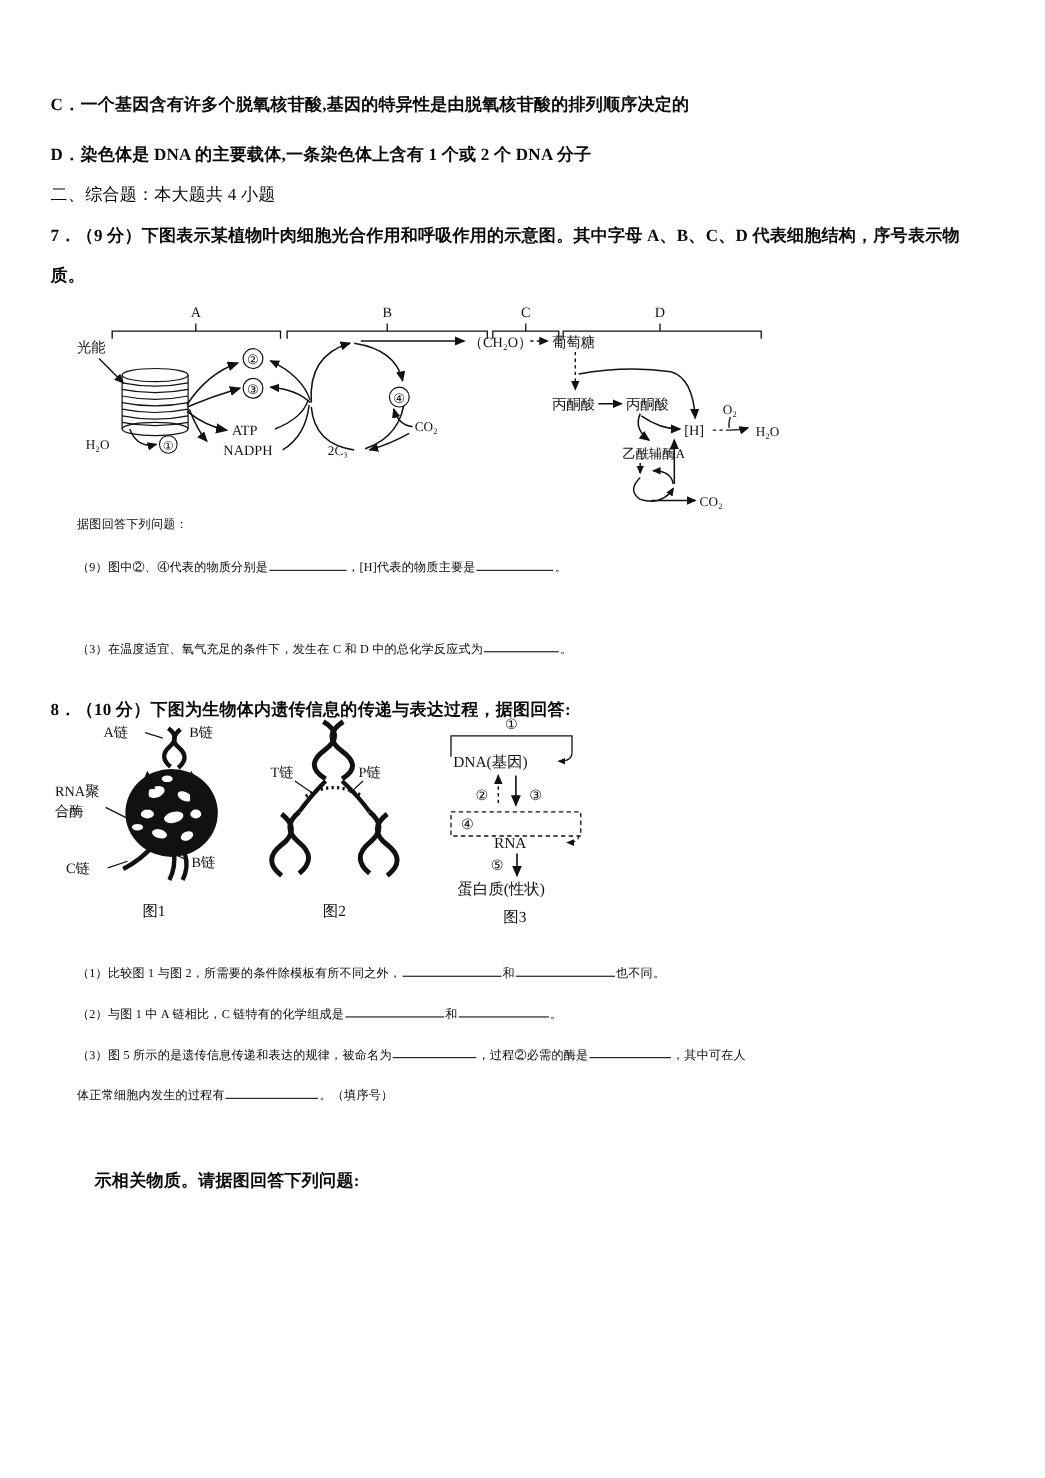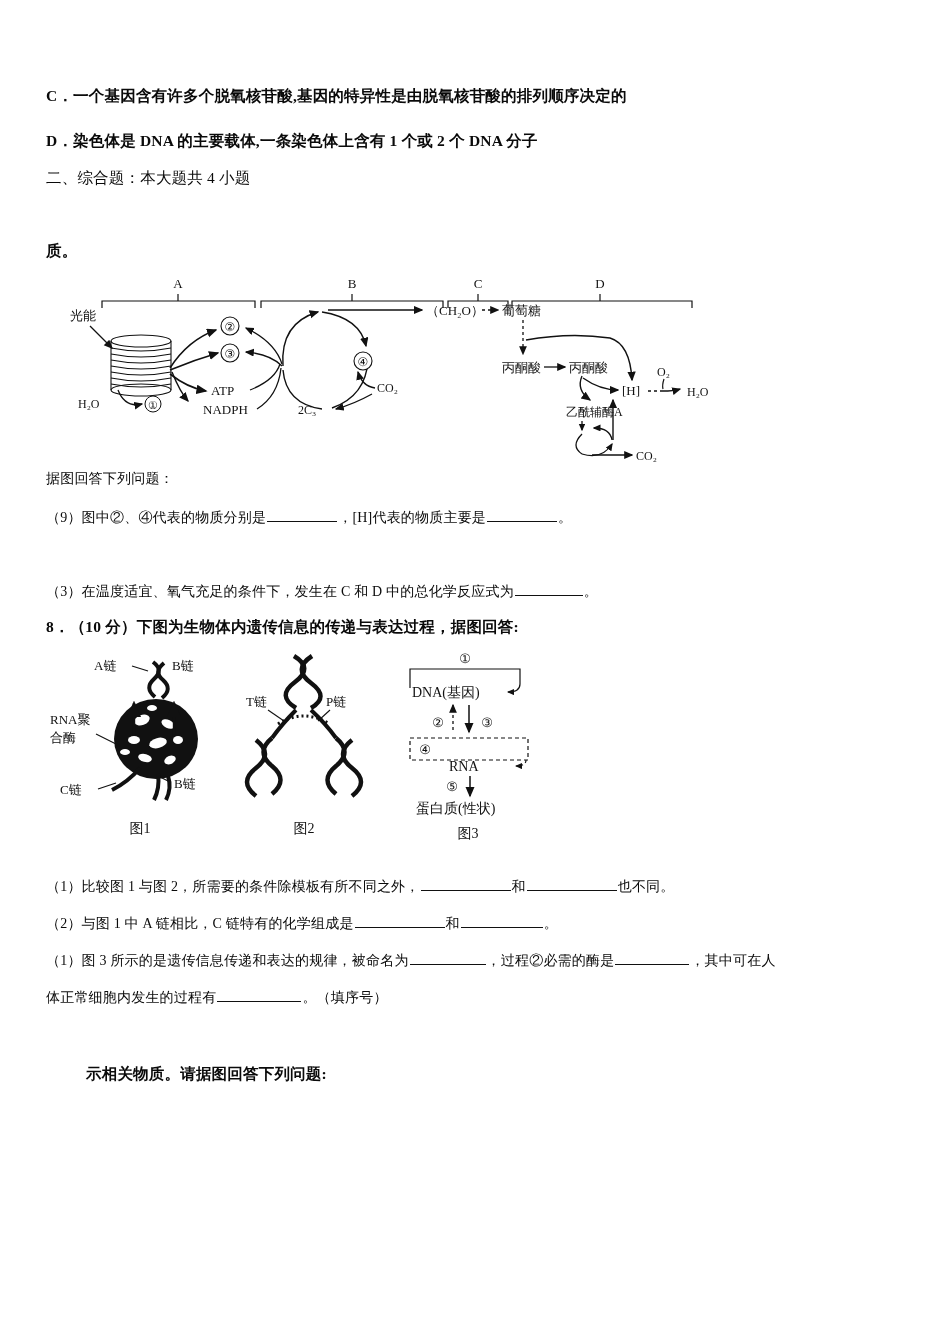--- a/index.html
+++ b/index.html
@@ -24,21 +24,21 @@
   .txt {
     position: absolute;
     white-space: nowrap;
     font-size: 15.5px;
     line-height: 1.0;
     letter-spacing: 0.2px;
   }
   .opt { font-weight: bold; font-size: 15.5px; }
   .sec-head { font-weight: normal; font-size: 15.5px; }
   .qnum { font-weight: bold; font-size: 15.5px; }
-  .sub { font-size: 14px; }
+  .sub { font-size: 11px; margin-left: 24px; }
   .blank {
     display: inline-block;
     border-bottom: 1.3px solid #111;
     vertical-align: baseline;
     height: 0.95em;
     margin: 0 1px;
   }
 
   
   #fig7 { position: absolute; left: 70px; top: 268px; width: 650px; height: 200px; }
@@ -51,20 +51,21 @@
 <body>
 
 <div class="page">
 
   <div class="txt opt" style="left:46px; top:88px;font-family:Liberation Serif, serif;">C．一个基因含有许多个脱氧核苷酸,基因的特异性是由脱氧核苷酸的排列顺序决定的</div>
 
   <div class="txt opt" style="left:46px; top:133px;">D．染色体是 DNA 的主要载体,一条染色体上含有 1 个或 2 个 DNA 分子</div>
 
   <div class="txt sec-head" style="left:46px; top:170px;">二、综合题：本大题共 4 小题</div>
 
+  <div class="txt qnum" style="left:46px; top:207px;">7．（9 分）下图表示某植物叶肉细胞光合作用和呼吸作用的示意图。其中字母 A、B、C、D 代表细胞结构，序号表示物</div>
   <div class="txt qnum" style="left:46px; top:243px;">质。</div>
 
   <div id="fig7">
     <svg width="650" height="200" viewBox="0 0 650 200" xmlns="http://www.w3.org/2000/svg">
       <defs>
         <marker id="ah" markerWidth="7" markerHeight="7" refX="6" refY="3" orient="auto">
           <path d="M0,0 L7,3 L0,6 z" fill="#111"></path>
         </marker>
         <marker id="ahs" markerWidth="6" markerHeight="6" refX="5" refY="2.6" orient="auto">
           <path d="M0,0 L6,2.6 L0,5.2 z" fill="#111"></path>
@@ -204,21 +205,21 @@
 
   <div class="txt sub" style="left:46px; top:508px;">
     <span>（9）图中②、④代表的物质分别是</span><span class="blank" style="width:70px;"></span><span>，[H]代表的物质主要是</span><span class="blank" style="width:70px;"></span><span>。</span>
   </div>
 
 
   <div class="txt sub" style="left:46px; top:582px;">
     <span>（3）在温度适宜、氧气充足的条件下，发生在 C 和 D 中的总化学反应式为</span><span class="blank" style="width:68px;"></span><span>。</span>
   </div>
 
-  <div class="txt qnum" style="left:46px; top:619px;">8．（10 分）下图为生物体内遗传信息的传递与表达过程，据图回答:</div>
+  <div class="txt qnum" style="left:46px; top:638px;">8．（10 分）下图为生物体内遗传信息的传递与表达过程，据图回答:</div>
 
   <div id="fig8">
     <svg width="560" height="205" viewBox="0 0 560 205" xmlns="http://www.w3.org/2000/svg">
       <defs>
         <marker id="ah2" markerWidth="7" markerHeight="7" refX="6" refY="3" orient="auto">
           <path d="M0,0 L7,3 L0,6 z" fill="#111"></path>
         </marker>
         <marker id="ah2s" markerWidth="6" markerHeight="6" refX="5" refY="2.6" orient="auto">
           <path d="M0,0 L6,2.6 L0,5.2 z" fill="#111"></path>
         </marker>
@@ -340,21 +341,21 @@
 
   <div class="txt sub" style="left:46px; top:877px;">
     <span>（1）比较图 1 与图 2，所需要的条件除模板有所不同之外，</span><span class="blank" style="width:90px;"></span><span>和</span><span class="blank" style="width:90px;"></span><span>也不同。</span>
   </div>
 
   <div class="txt sub" style="left:46px; top:914px;">
     <span>（2）与图 1 中 A 链相比，C 链特有的化学组成是</span><span class="blank" style="width:90px;"></span><span>和</span><span class="blank" style="width:82px;"></span><span>。</span>
   </div>
 
   <div class="txt sub" style="left:46px; top:951px;">
-    <span>（1）图 3 所示的是遗传信息传递和表达的规律，被命名为</span><span class="blank" style="width:76px;"></span><span>，过程②必需的酶是</span><span class="blank" style="width:74px;"></span><span>，其中可在人</span>
+    <span>（3）图 5 所示的是遗传信息传递和表达的规律，被命名为</span><span class="blank" style="width:76px;"></span><span>，过程②必需的酶是</span><span class="blank" style="width:74px;"></span><span>，其中可在人</span>
   </div>
 
   <div class="txt sub" style="left:46px; top:988px;">
     <span>体正常细胞内发生的过程有</span><span class="blank" style="width:84px;"></span><span>。（填序号）</span>
   </div>
 
   <div class="txt qnum" style="left:46px; top:1066px;margin-left:40px;">示相关物质。请据图回答下列问题:</div>
 
 </div>
 

